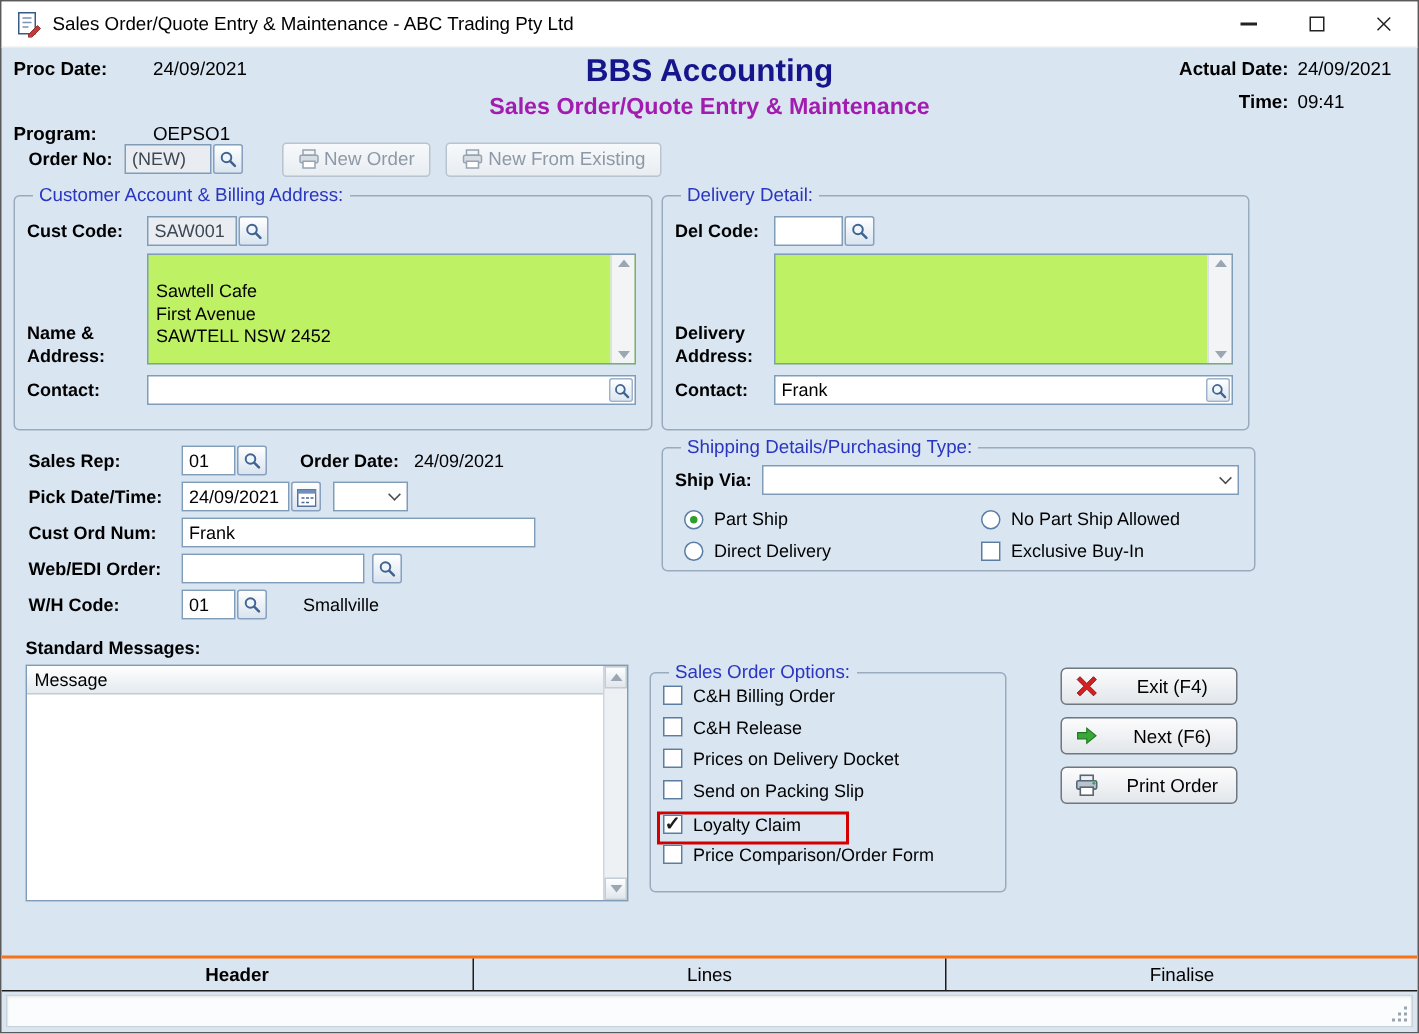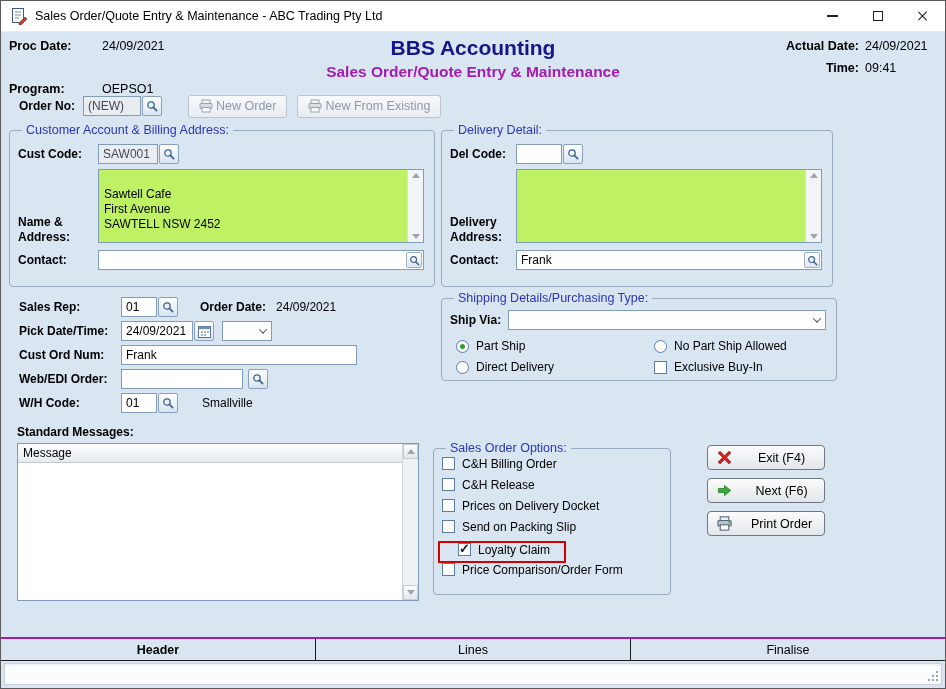--- a/index.html
+++ b/index.html
@@ -85,34 +85,34 @@
   
   .std-lbl { position: absolute; left: 16px; top: 392px; font-weight: bold; }
   .listbox { position: absolute; left: 16px; top: 410px; width: 402px; height: 158px; background: #fff; border: 1px solid #7f9db9; padding-left: 32px; }
   .lb-header { position: absolute; left: 0; top: 0; right: 16px; height: 19px; background: linear-gradient(#ffffff,#e4eaef); border-bottom: 1px solid #c2cad2; display: flex; align-items: center; padding-left: 5px; }
   .lb-rail { position: absolute; right: 0; top: 0; bottom: 0; width: 16px; background: #eef1f4; border-left: 1px solid #cfd6dd; display: flex; flex-direction: column; justify-content: space-between; }
   .sb-btn { height: 15px; width: 100%; background: linear-gradient(#fcfdfe,#e2e7ec); border: 1px solid #c4ccd4; display: flex; align-items: center; justify-content: center; }
 
   
   .fs-options { left: 432px; top: 408px; width: 238px; height: 154px; }
   .cbrow { display: flex; align-items: flex-start; gap: 7px; height: 21px; }
-  .cbrow.hl.on { border: 2px solid #d40000; width: 128px; height: 22px; margin-left: -4px; padding-left: 18px; }
+  .cbrow.hl.on { border: 2px solid #d40000; width: 128px; height: 22px; margin-left: -4px; padding-left: 2px; }
 
   
   .actions { position: absolute; left: 706px; top: 412px; display: flex; flex-direction: column; gap: 8px; }
   .act-btn { width: 118px; height: 25px; display: flex; align-items: center; gap: 16px; padding: 0 9px; background: linear-gradient(#fcfcfd,#e2e6ea); border: 1px solid #6f7780; border-radius: 4px; font-size: 12.5px; }
   .act-btn .cap { flex: 1; text-align: center; }
 
   
   .order-row { position: absolute; left: 18px; top: 61px; display: flex; align-items: center; height: 24px; }
   .order-row .lbl { margin-right: 8px; }
   .dis-btn { height: 23px; padding: 0 10px; display: flex; align-items: center; gap: 3px; background: linear-gradient(#f7f9fb,#e8edf2); border: 1px solid #b9c4cf; border-radius: 3px; color: #8d99a6; font-size: 12.5px; }
 
   
-  .tabstrip { position: absolute; left: 0; right: 0; top: 604px; height: 24px; display: flex; border-top: 2px solid #a21caf; border-bottom: 1px solid #1c1c1c; background: #d9e5f1; justify-content: space-between; }
+  .tabstrip { position: absolute; left: 0; right: 0; top: 604px; height: 24px; display: flex; border-top: 2px solid #f97316; border-bottom: 1px solid #1c1c1c; background: #d9e5f1; justify-content: space-between; }
   .tab { flex: 1; display: flex; align-items: center; justify-content: center; border-right: 1px solid #1c1c1c; font-size: 12.5px; }
   .tab:last-child { border-right: none; }
   .tab.on { font-weight: bold; }
   .statusbar { position: absolute; left: 3px; right: 3px; bottom: 3px; height: 22px; background: #fbfcfd; border: 1px solid #c9d1d9; box-shadow: inset 0 1px 2px rgba(0,0,0,0.07); }
   .grip { position: absolute; right: 2px; bottom: 2px; width: 12px; height: 12px; }
   .grip::after { content: ""; position: absolute; right: 1px; bottom: 1px; width: 2px; height: 2px; background: #9aa4ae;
     box-shadow: -4px 0 0 #9aa4ae, 0 -4px 0 #9aa4ae, -8px 0 0 #9aa4ae, -4px -4px 0 #9aa4ae, 0 -8px 0 #9aa4ae; }
 </style>
 </head>
 <body>

